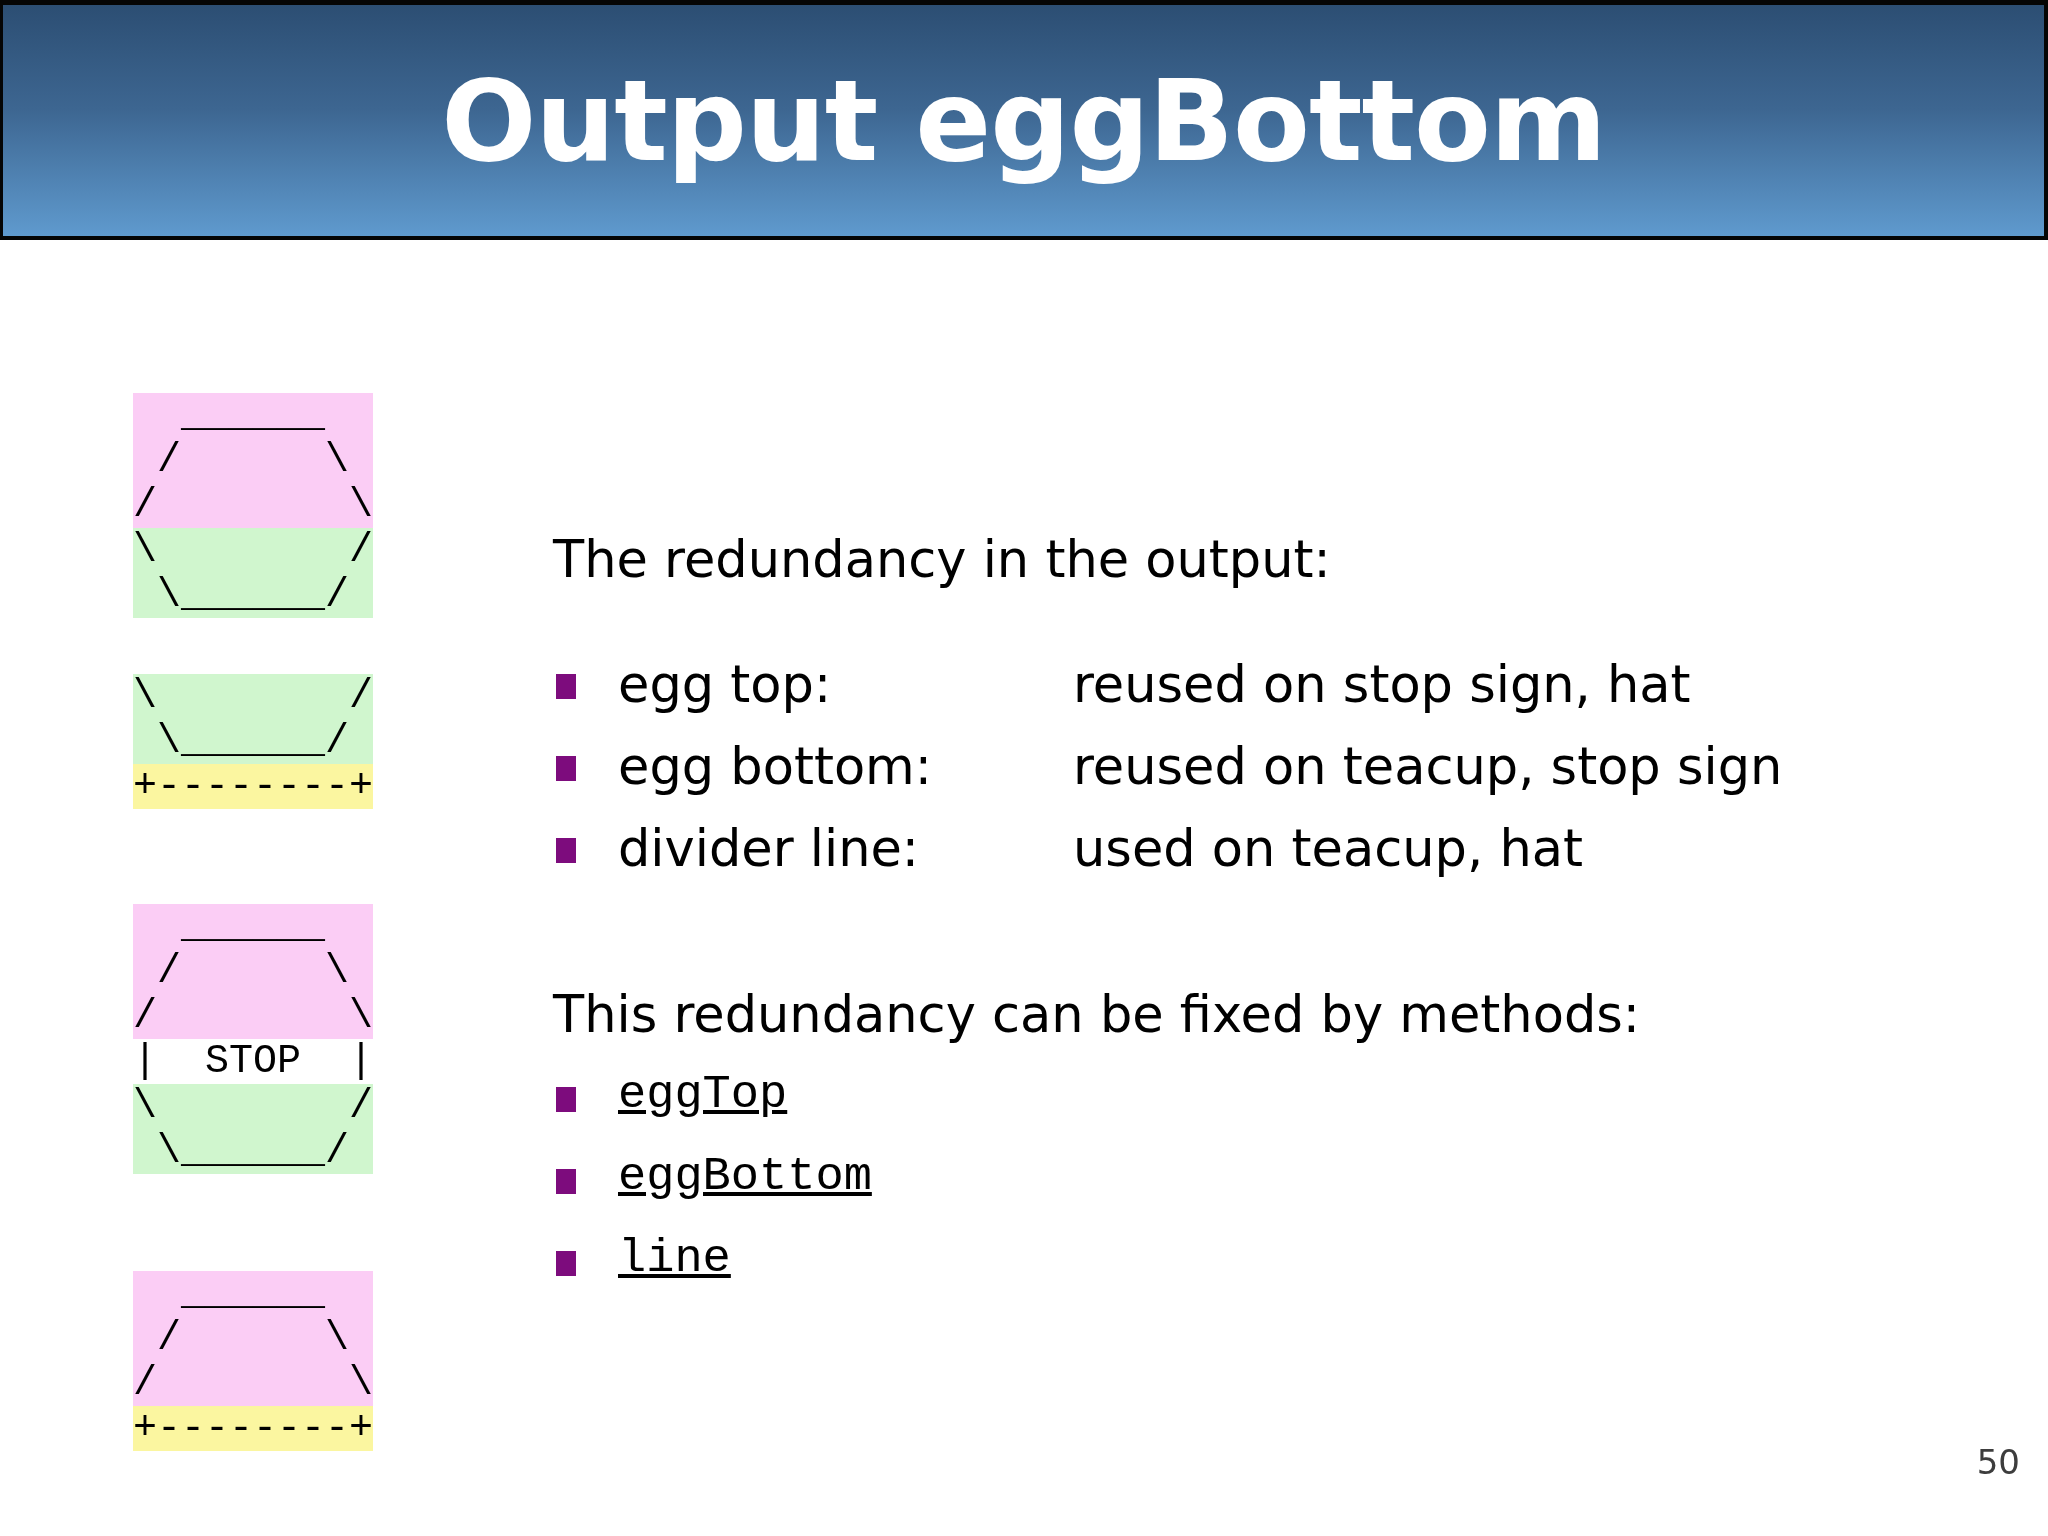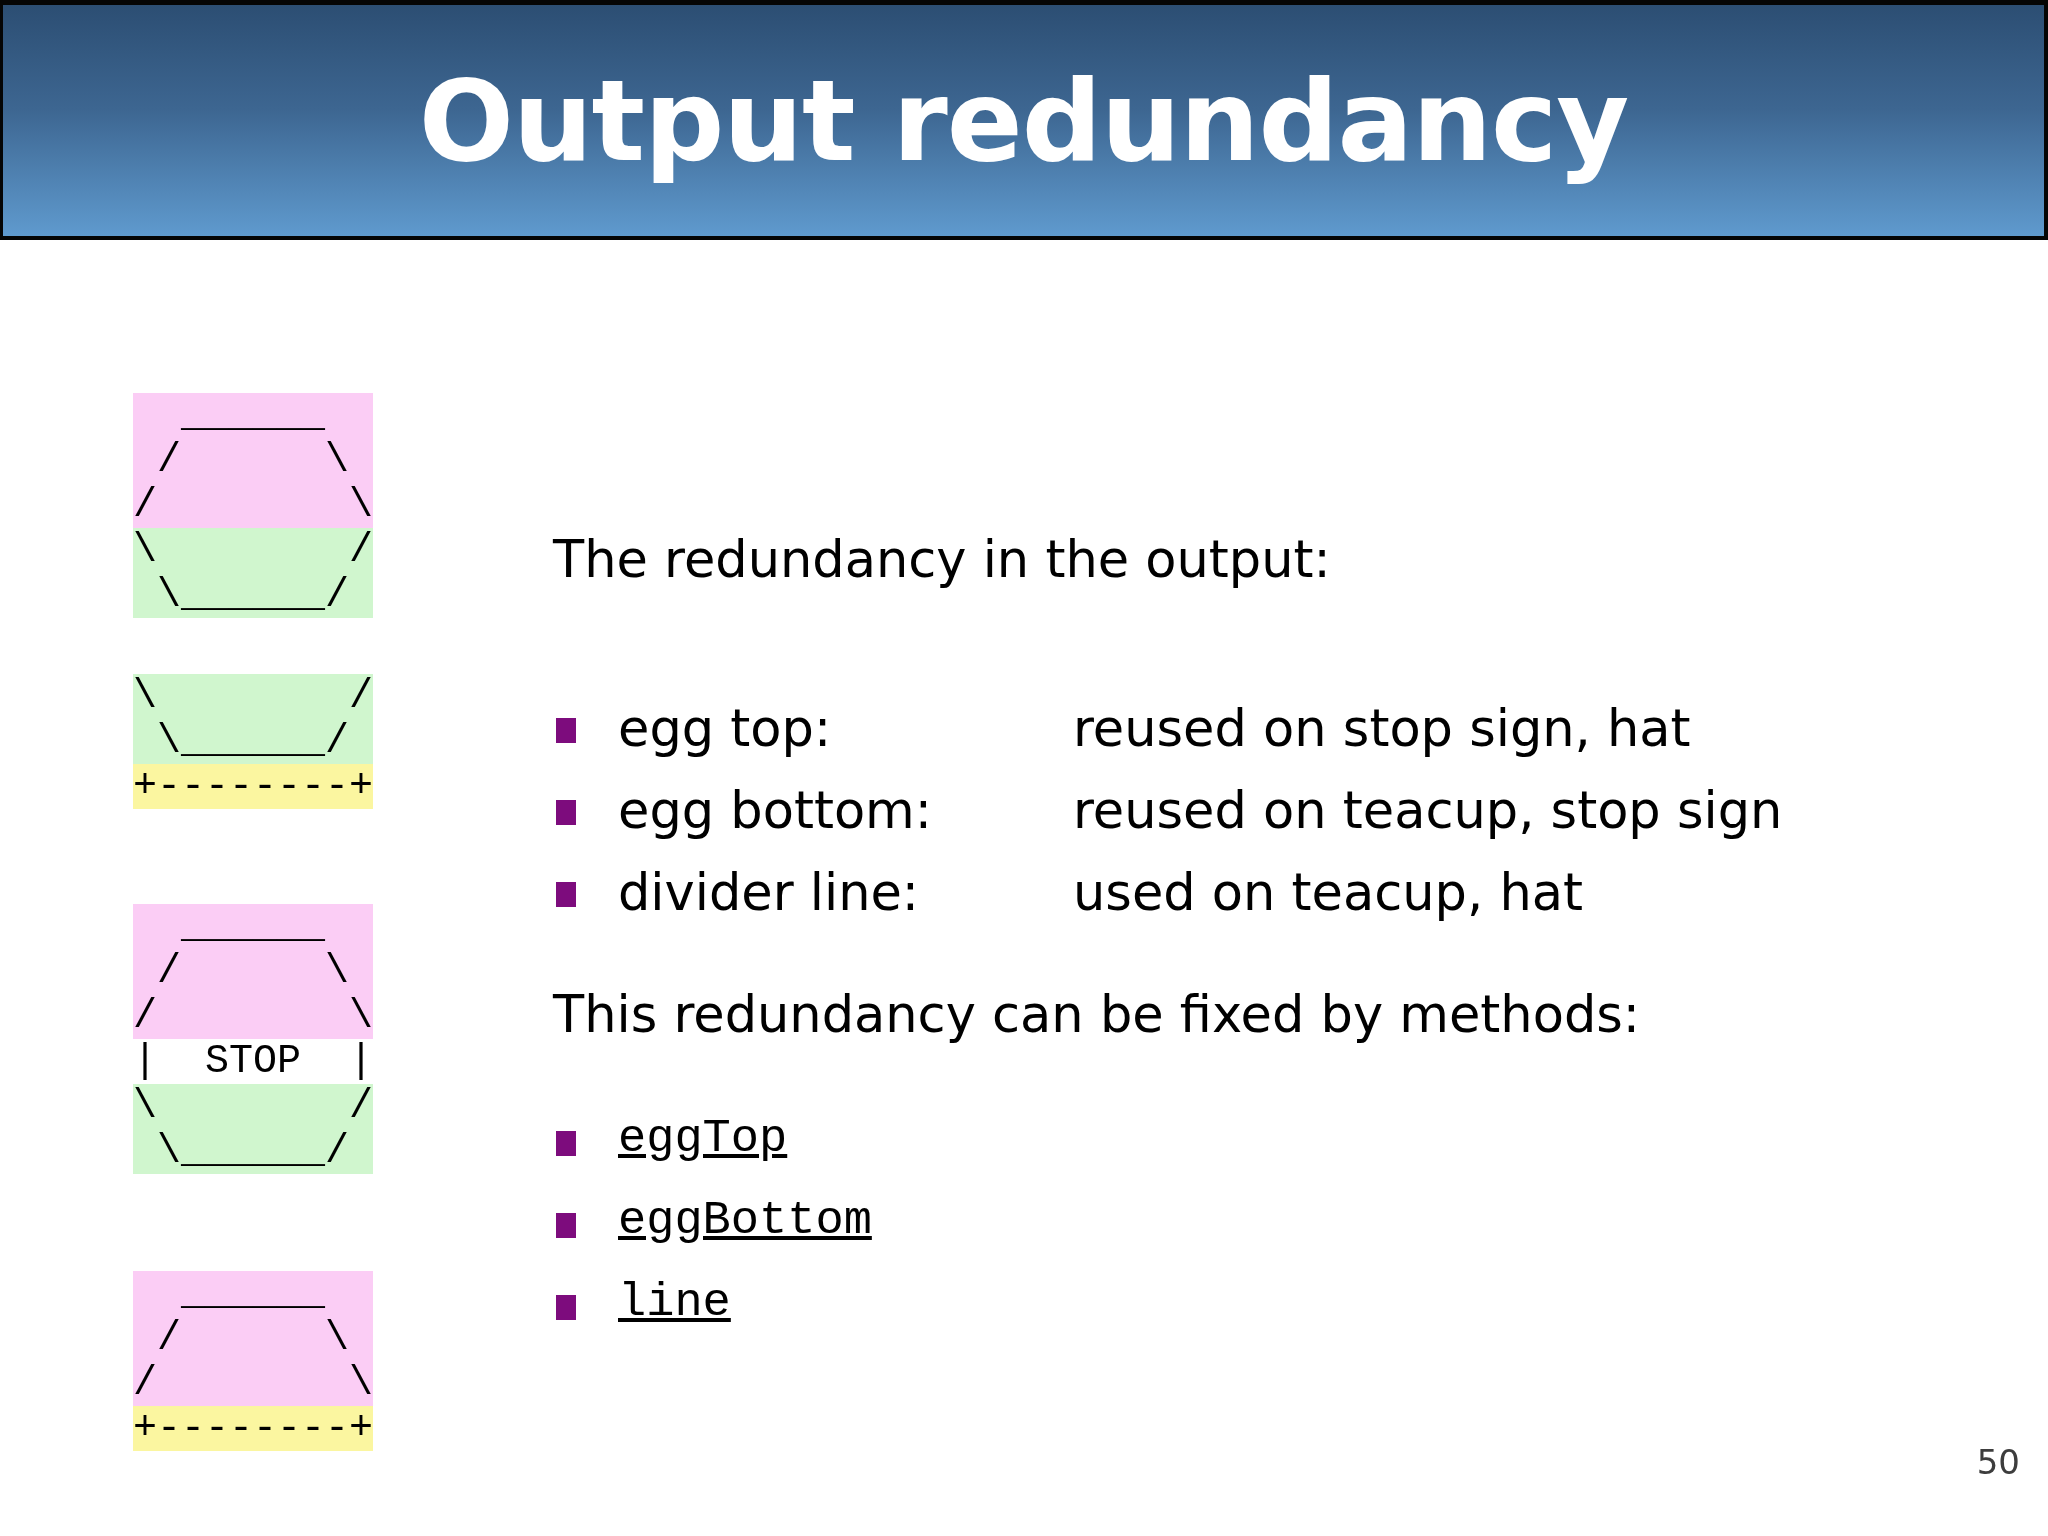--- a/index.html
+++ b/index.html
@@ -59,21 +59,21 @@
   
   .heading{
     position:absolute;left:553px;
     font-size:51px;
     color:#000;
     white-space:nowrap;
     text-align:right;
   }
   #intro-heading{top:530px;}
   #methods-heading{top:985px;}
-  .bullet-list{position:absolute;left:556px;margin-top:44px;}
+  .bullet-list{position:absolute;left:556px;}
   #redundancy-list{top:655px;}
   #methods-list{top:1068px;text-decoration:underline;}
   .bullet-row{
     display:flex;align-items:flex-start;
     height:60px;margin-bottom:22px;
     font-size:51px;color:#000;white-space:nowrap;
   }
   .bullet{
     width:20px;height:25px;
     margin:19px 42px 0 0;
@@ -87,21 +87,21 @@
     position:absolute;right:28px;top:1442px;
     font-size:34px;color:var(--page-num);
   }
 </style>
 </head>
 <body>
 
 <div class="slide">
 
   <div class="header">
-    <h1>Output redundancy</h1>
+    <h1>Output eggBottom</h1>
   </div>
 
   <pre class="fig" id="fig-egg"><span class="hl-pink">  ______  </span><span class="hl-pink"> /      \ </span><span class="hl-pink">/        \</span><span class="hl-green">\        /</span><span class="hl-green"> \______/ </span></pre>
 
   <pre class="fig" id="fig-teacup"><span class="hl-green">\        /</span><span class="hl-green"> \______/ </span><span class="hl-yellow">+--------+</span></pre>
 
   <pre class="fig" id="fig-stop"><span class="hl-pink">  ______  </span><span class="hl-pink"> /      \ </span><span class="hl-pink">/        \</span><span class="hl-none">|  STOP  |</span><span class="hl-green">\        /</span><span class="hl-green"> \______/ </span></pre>
 
   <pre class="fig" id="fig-hat"><span class="hl-pink">  ______  </span><span class="hl-pink"> /      \ </span><span class="hl-pink">/        \</span><span class="hl-yellow">+--------+</span></pre>
 

